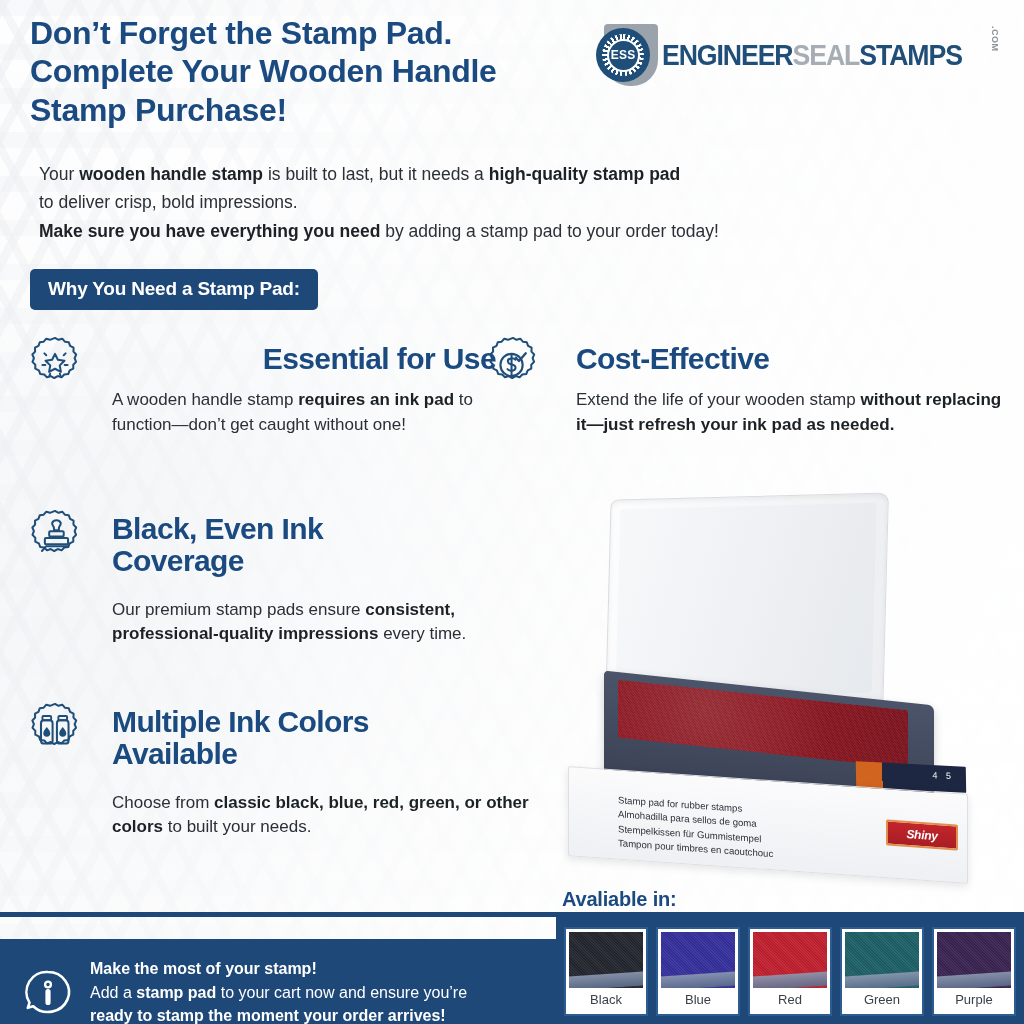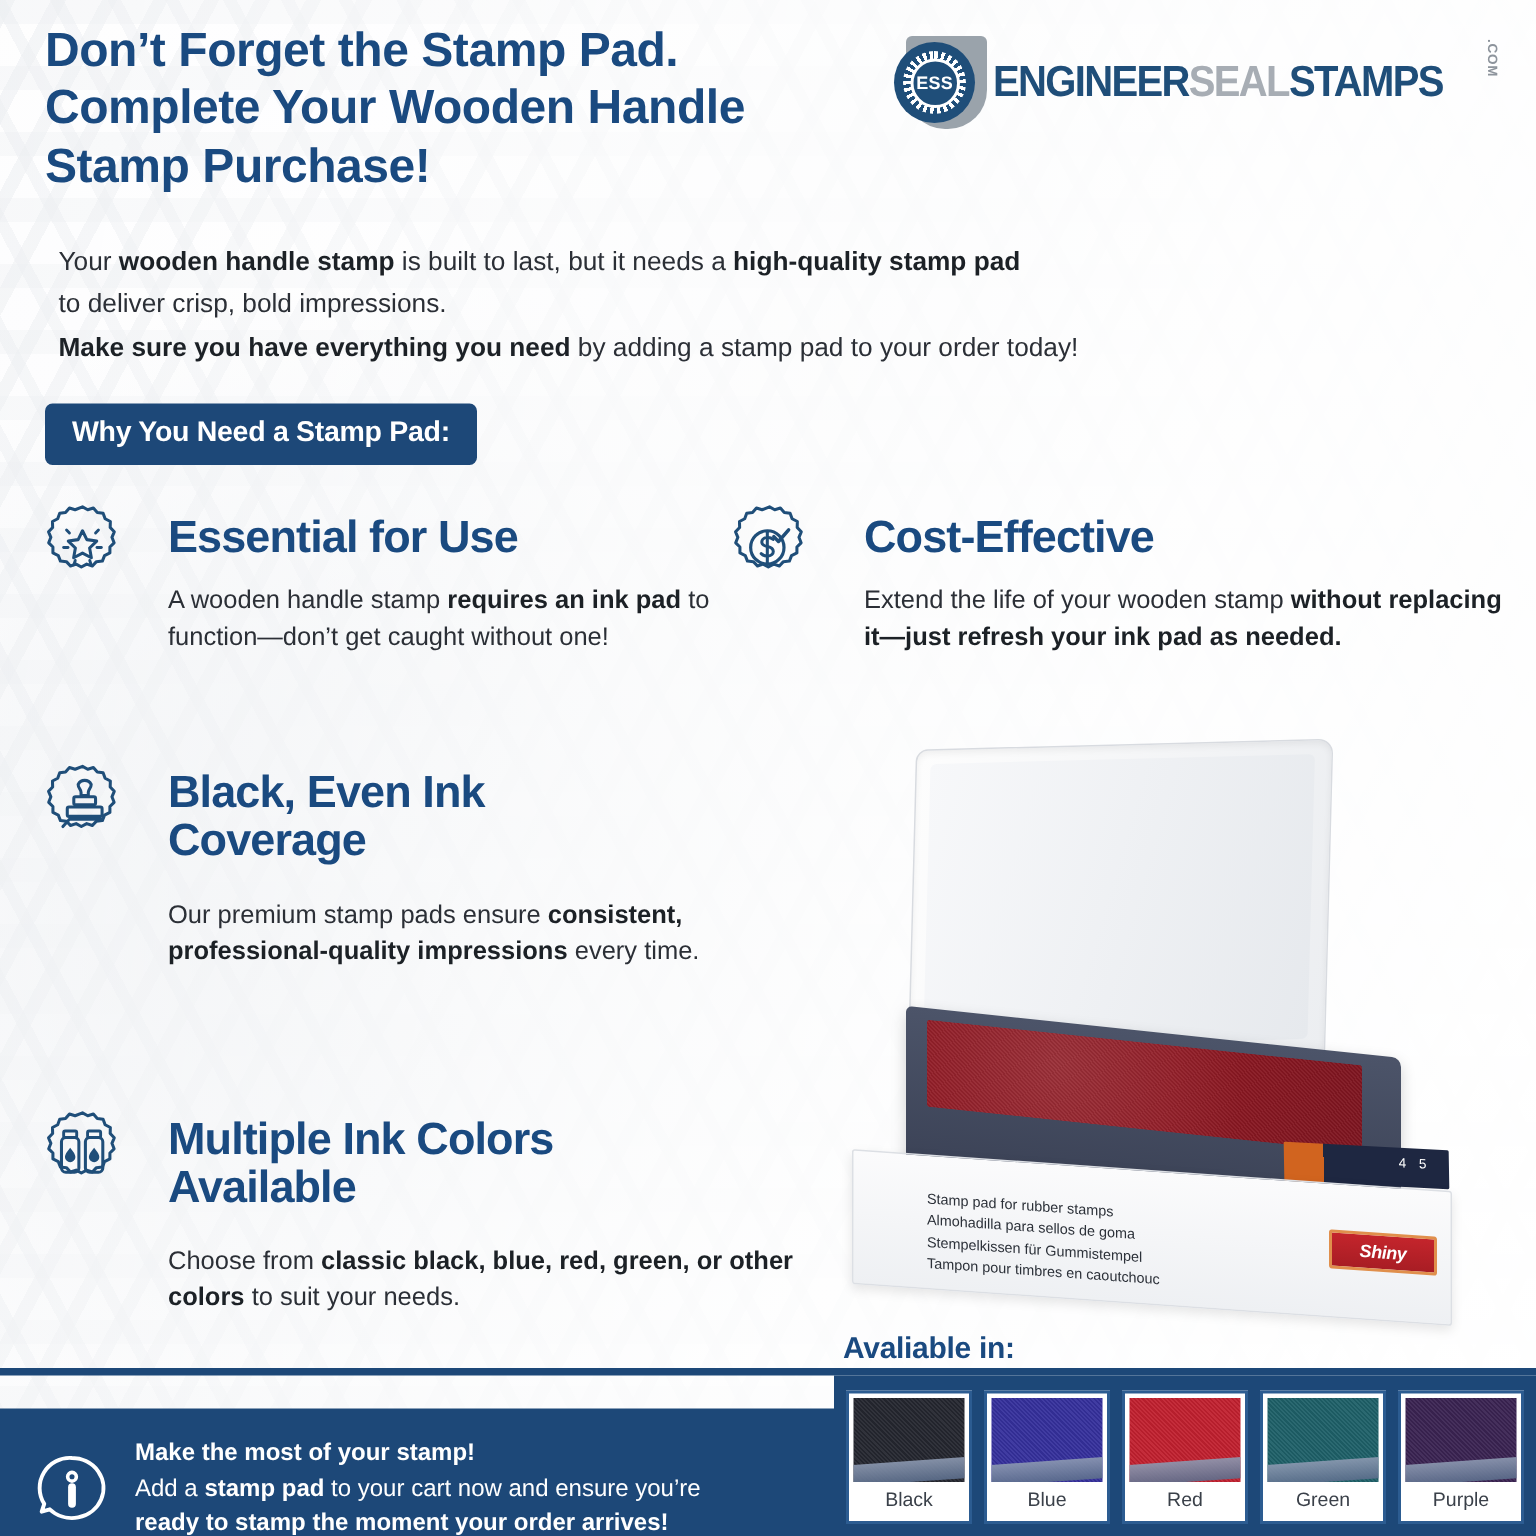--- a/index.html
+++ b/index.html
@@ -104,32 +104,32 @@
   .f-title{
     color:#1a4a80; font-size:30px; font-weight:bold; line-height:1.08;
     letter-spacing:-.6px;
   }
   .f-body{
     font-size:17px; line-height:1.42; color:#2b2f36;
   }
   .f-body b{ color:#1c2126; }
 
   #feat-essential{ left:26px; top:335px; width:470px; }
-  #feat-essential .f-title{ margin-left:86px; padding-top:8px; }
+  #feat-essential .f-title{ margin-left:112px; padding-top:8px;text-align:right; }
   #feat-essential .f-body{ margin-left:86px; margin-top:13px; width:380px; }
 
   #feat-cost{ left:484px; top:335px; width:540px; }
   #feat-cost .f-title{ margin-left:92px; padding-top:8px; }
   #feat-cost .f-body{ margin-left:92px; margin-top:13px; width:430px; }
 
   #feat-rich{ left:26px; top:508px; width:470px; }
   #feat-rich .f-title{ margin-left:86px; padding-top:5px; }
   #feat-rich .f-body{ margin-left:86px; margin-top:20px; width:370px; }
 
-  #feat-colors{ left:26px; top:739px; width:520px; }
+  #feat-colors{ left:26px; top:701px; width:520px; }
   #feat-colors .f-title{ margin-left:86px; padding-top:5px; }
   #feat-colors .f-body{ margin-left:86px; margin-top:20px; width:420px; }
 
   
   #product{
     position:absolute; left:556px; top:492px; width:460px; height:392px;
   }
   #prod-lid{
     position:absolute; left:52px; top:4px; width:278px; height:212px;
     background:linear-gradient(100deg,#fdfdfd,#eceef1);
@@ -364,21 +364,21 @@
         <rect x="33.5" y="15.5" width="9" height="4.5" rx="1" fill="none" stroke="#1f4e79" stroke-width="2"></rect>
         <rect x="32" y="20" width="12" height="24" rx="3" fill="none" stroke="#1f4e79" stroke-width="2.1"></rect>
         <path d="M38 27 c2.4 3.0 3.6 4.7 3.6 6.4 a3.6 3.6 0 0 1 -7.2 0 c0-1.7 1.2-3.4 3.6-6.4z" fill="#1f4e79"></path>
       </svg>
     </div>
     <div class="f-title">
       <div>Multiple Ink Colors</div>
       <div>Available</div>
     </div>
     <div class="f-body">
-      <span>Choose from </span><b>classic black, blue, red, green, or other colors</b><span> to suit your needs.</span>
+      <span>Choose from </span><b>classic black, blue, red, green, or other colors</b><span> to built your needs.</span>
     </div>
   </div>
 
   <div id="product">
     <div id="prod-lid"></div>
     <div id="prod-lid-inner"></div>
     <div id="prod-lid-hinge"></div>
     <div id="prod-base"></div>
     <div id="prod-ink" style="background: radial-gradient(circle at 30% 35%, rgba(255, 255, 255, 0.1), rgba(0, 0, 0, 0) 60%), linear-gradient(105deg, rgb(143, 24, 34), rgb(143, 24, 34) 55%, rgb(125, 21, 32));">
       <div id="prod-ink-tex"></div>

